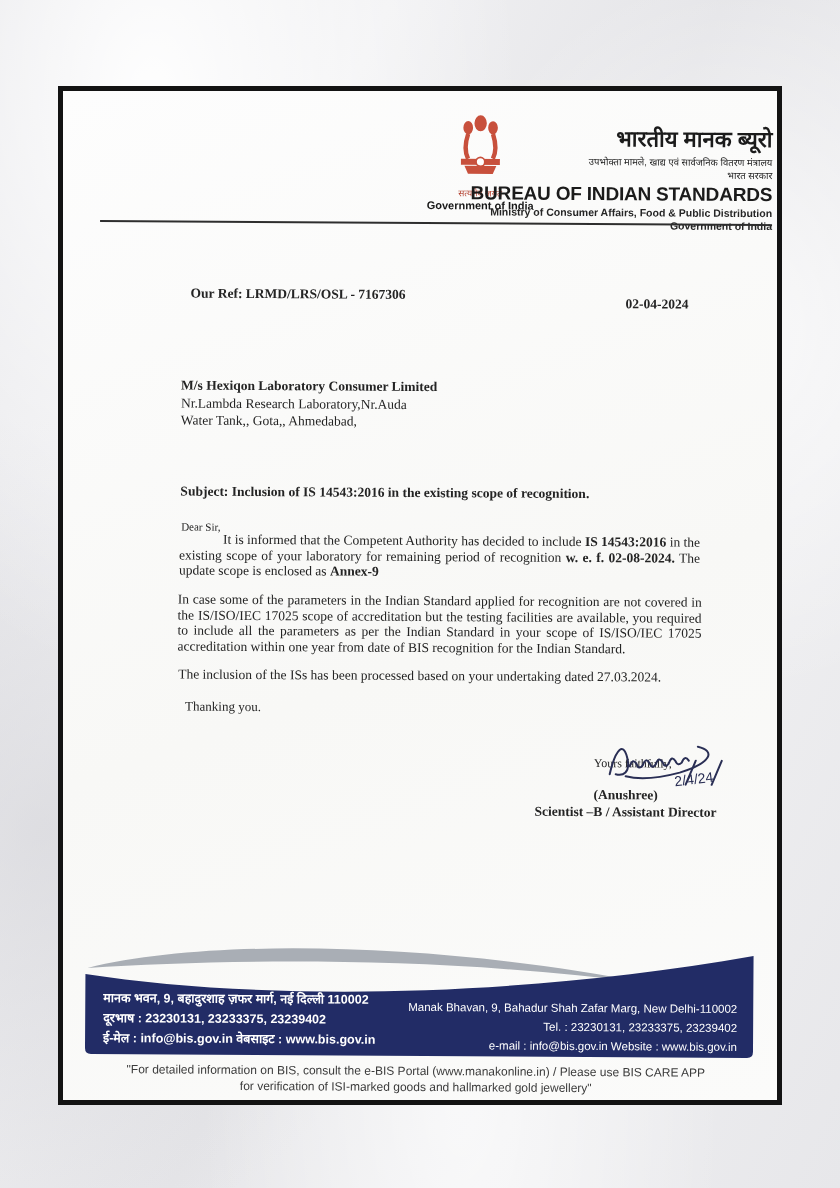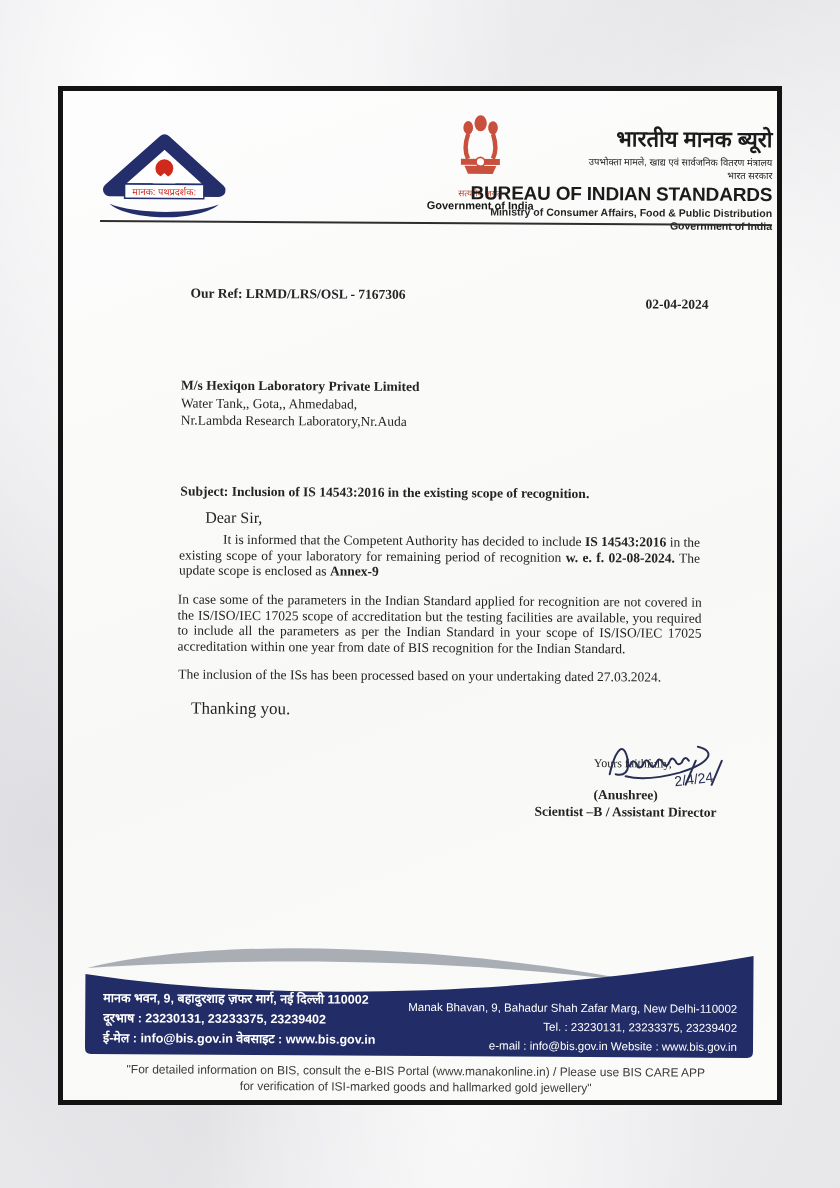--- a/index.html
+++ b/index.html
@@ -30,57 +30,47 @@
   .org-hi{font-size:22px;font-weight:bold;line-height:26px;}
   .min-hi{font-size:9.5px;line-height:13px;margin-top:3px;}
   .govt-hi{font-size:9.5px;line-height:13px;}
   .org-en{font-size:19px;font-weight:bold;line-height:22px;margin-top:2px;letter-spacing:-.2px;}
   .min-en{font-size:10.5px;font-weight:600;color:#262626;line-height:13px;margin-top:1px;}
   .govt-en{font-size:10.5px;font-weight:600;color:#262626;line-height:13px;}
   .divider{left:36px;top:131px;width:672px;height:2px;background:#2e2e2e;}
   
   .serif{font-family:"Liberation Serif","DejaVu Serif",serif;color:#242424;}
   .refline{left:127px;top:196px;font-size:13.5px;font-weight:bold;}
-  .dateline{left:582px;top:204px;font-size:13.5px;font-weight:bold;}
+  .dateline{left:562px;top:204px;font-size:13.5px;font-weight:bold;}
   .addr{left:118px;top:287px;font-size:13.5px;line-height:17.5px;}
   .addr .name{font-weight:bold;}
   .subject{left:118px;top:394px;font-size:13.5px;font-weight:bold;width:540px;}
-  .salute{left:119px;top:419px;font-size:16px;margin-left:24px;}
+  .salute{left:119px;top:431px;font-size:11px;}
   .para{margin:0;font-size:13.5px;line-height:15.5px;text-align:justify;}
   .p1{left:117px;top:442px;width:521px;}
   .p1 .ind{display:inline-block;width:44px;}
   .p2{left:116px;top:502px;width:524px;}
   .p3{left:117px;top:577px;width:524px;text-align:left;}
-  .thanks{left:130px;top:609px;font-size:17px;}
+  .thanks{left:124px;top:609px;font-size:13px;}
   .vale{left:533px;top:664px;font-size:12px;}
   .sig-svg{left:525px;top:640px;}
   .signer{left:420px;top:694px;width:290px;text-align:center;font-size:13.5px;font-weight:bold;line-height:17px;}
   
   .footer-band{left:22px;top:843px;width:676px;height:128px;}
   .footer-band svg{position:absolute;inset:0;width:100%;height:100%;}
   .f-hi{position:absolute;left:22px;top:56px;color:#fff;font-size:12.5px;line-height:20px;font-weight:600;}
   .f-en{position:absolute;right:20px;top:64px;color:#fff;font-size:11.5px;line-height:19px;text-align:right;font-weight:500;}
   .note{left:0;top:972px;width:714px;text-align:center;font-size:12px;line-height:16px;color:#3b3b3b;}
 </style>
 </head>
 <body>
 
 <div class="paper">
   <div class="skew">
 
-    <div class="abs logo-wrap">
-      <svg width="132" height="89" viewBox="0 0 140 94">
-        <path d="M70 12 L128 64 L12 64 Z" fill="#ffffff" stroke="#242e6a" stroke-width="14" stroke-linejoin="round"></path>
-        <circle cx="70" cy="41" r="9.5" fill="#cf2a1b"></circle>
-        <polygon points="70,46 86,61 54,61" fill="#ffffff"></polygon>
-        <rect x="28" y="58" width="84" height="15" fill="#ffffff" stroke="#242e6a" stroke-width="1.5"></rect>
-        <text x="70" y="69.5" text-anchor="middle" font-size="10" fill="#cf2a1b">मानक: पथप्रदर्शक:</text>
-        <path d="M12 79 C40 90 100 90 128 79 C118 88 93 93 70 93 C47 93 22 88 12 79 Z" fill="#242e6a"></path>
-      </svg>
-    </div>
 
     <div class="abs emblem-wrap">
       <svg width="62" height="70" viewBox="0 0 70 78">
         <g fill="#c8503c">
           <ellipse cx="35" cy="13" rx="7" ry="9"></ellipse>
           <ellipse cx="21" cy="18" rx="5.5" ry="7.5"></ellipse>
           <ellipse cx="49" cy="18" rx="5.5" ry="7.5"></ellipse>
         </g>
         <path d="M21 25 C17 37 17 45 21 53 M49 25 C53 37 53 45 49 53" fill="none" stroke="#c8503c" stroke-width="5"></path>
         <rect x="13" y="53" width="44" height="7" fill="#c8503c"></rect>
@@ -99,23 +89,23 @@
       <div class="min-en">Ministry of Consumer Affairs, Food &amp; Public Distribution</div>
       <div class="govt-en">Government of India</div>
     </div>
 
     <div class="abs divider"></div>
 
     <div class="abs serif refline">Our Ref: LRMD/LRS/OSL - 7167306</div>
     <div class="abs serif dateline">02-04-2024</div>
 
     <div class="abs serif addr">
-      <div class="name">M/s Hexiqon Laboratory Private Limited</div>
+      <div class="name">M/s Hexiqon Laboratory Consumer Limited</div>
+      <div>Nr.Lambda Research Laboratory,Nr.Auda</div>
       <div>Water Tank,, Gota,, Ahmedabad,</div>
-      <div>Nr.Lambda Research Laboratory,Nr.Auda</div>
     </div>
 
     <div class="abs serif subject">Subject: Inclusion of IS 14543:2016 in the existing scope of recognition.</div>
     <div class="abs serif salute">Dear Sir,</div>
 
     <p class="abs serif para p1"><span class="ind"></span><span>It is informed that the Competent Authority has decided to include </span><b>IS 14543:2016</b><span> in the existing scope of your laboratory for remaining period of recognition </span><b>w. e. f. 02-08-2024.</b><span> The update scope is enclosed as </span><b>Annex-9</b></p>
 
     <p class="abs serif para p2">In case some of the parameters in the Indian Standard applied for recognition are not covered in the IS/ISO/IEC 17025 scope of accreditation but the testing facilities are available, you required to include all the parameters as per the Indian Standard in your scope of IS/ISO/IEC 17025 accreditation within one year from date of BIS recognition for the Indian Standard.</p>
 
     <p class="abs serif para p3">The inclusion of the ISs has been processed based on your undertaking dated 27.03.2024.</p>

